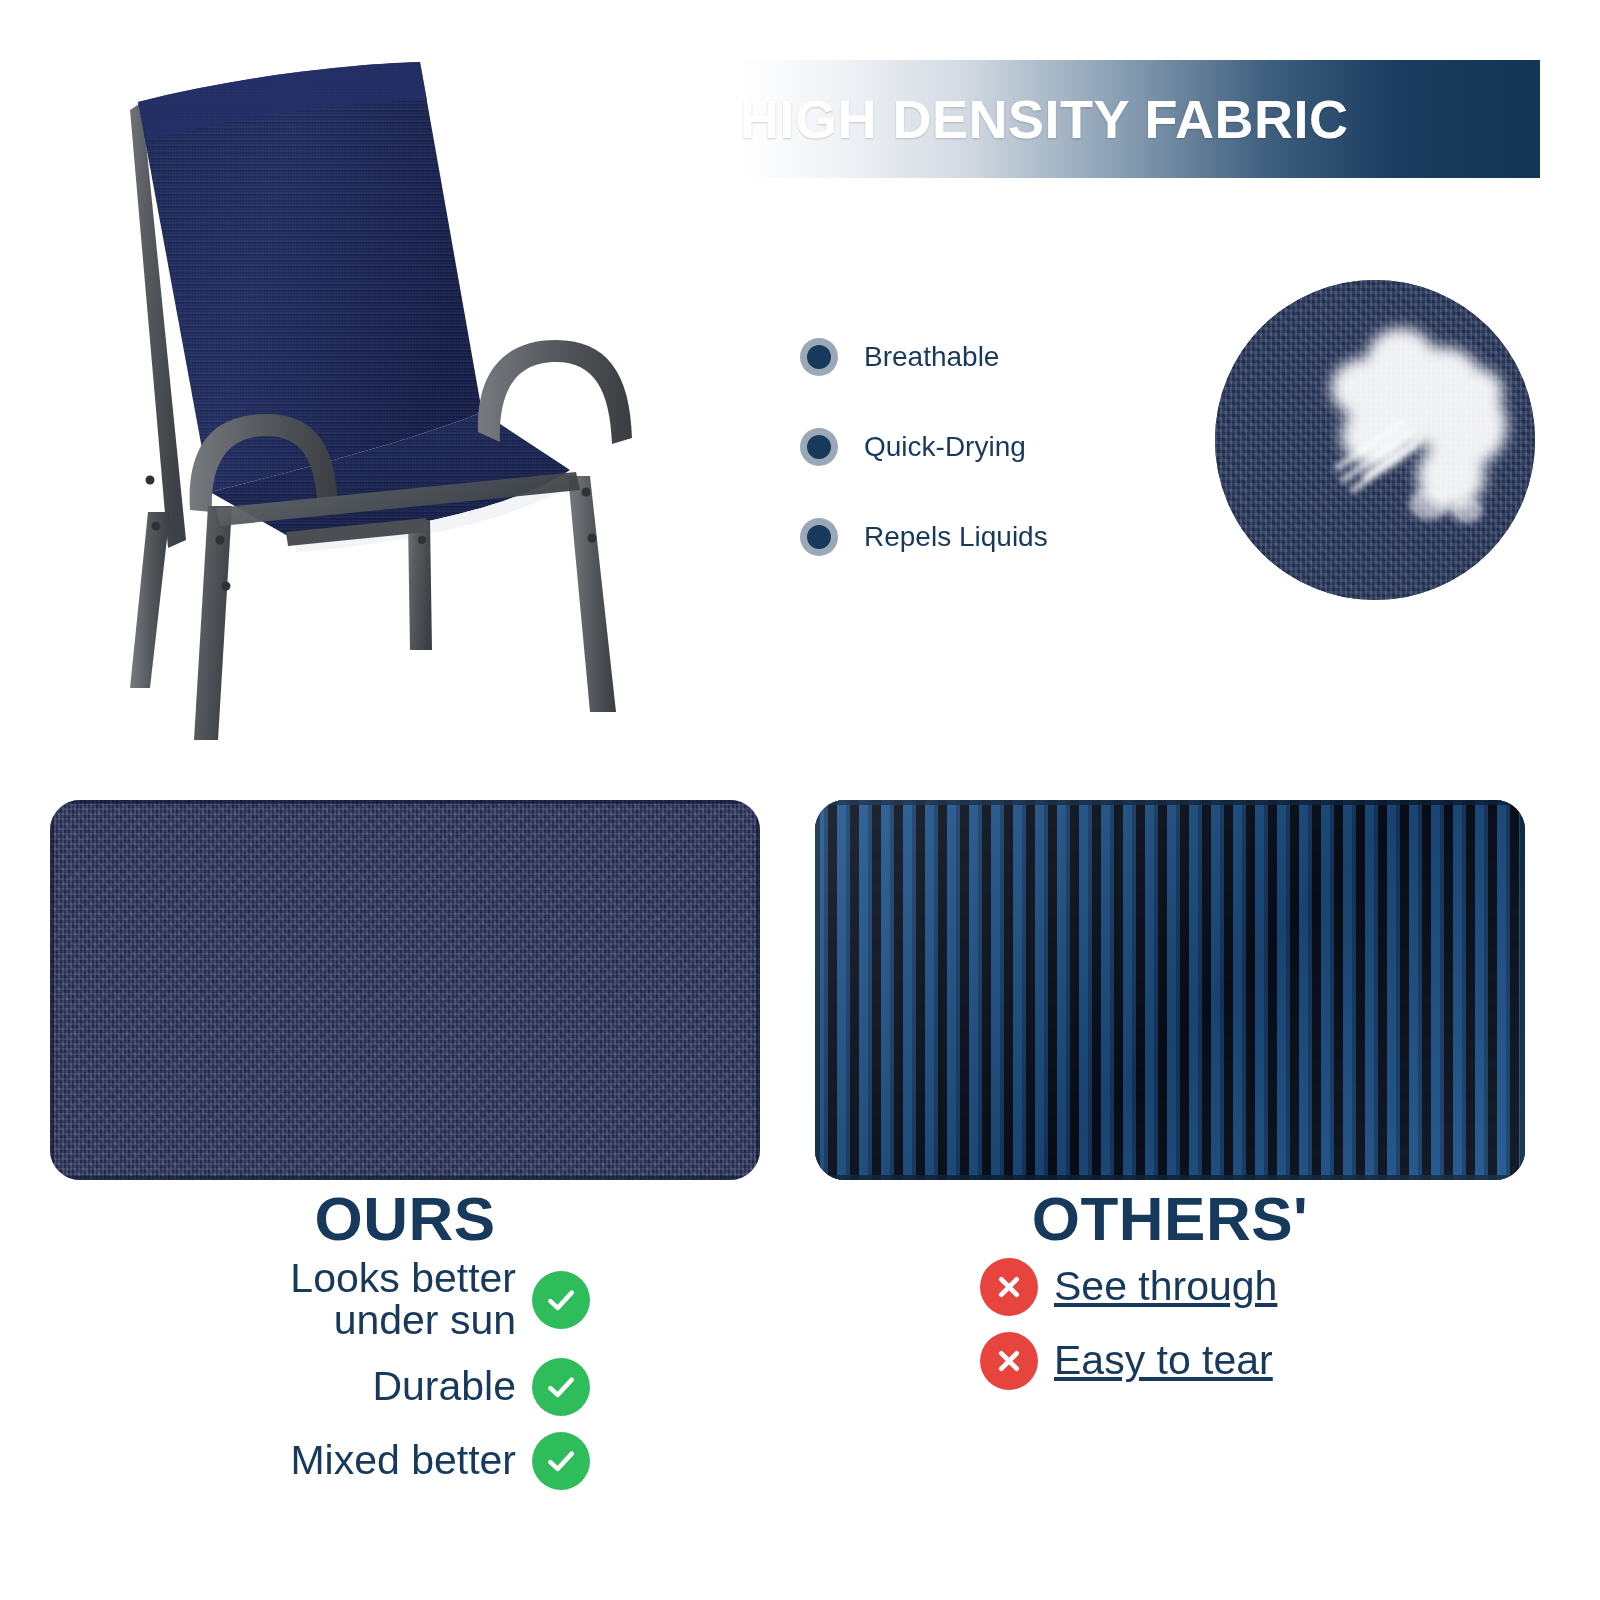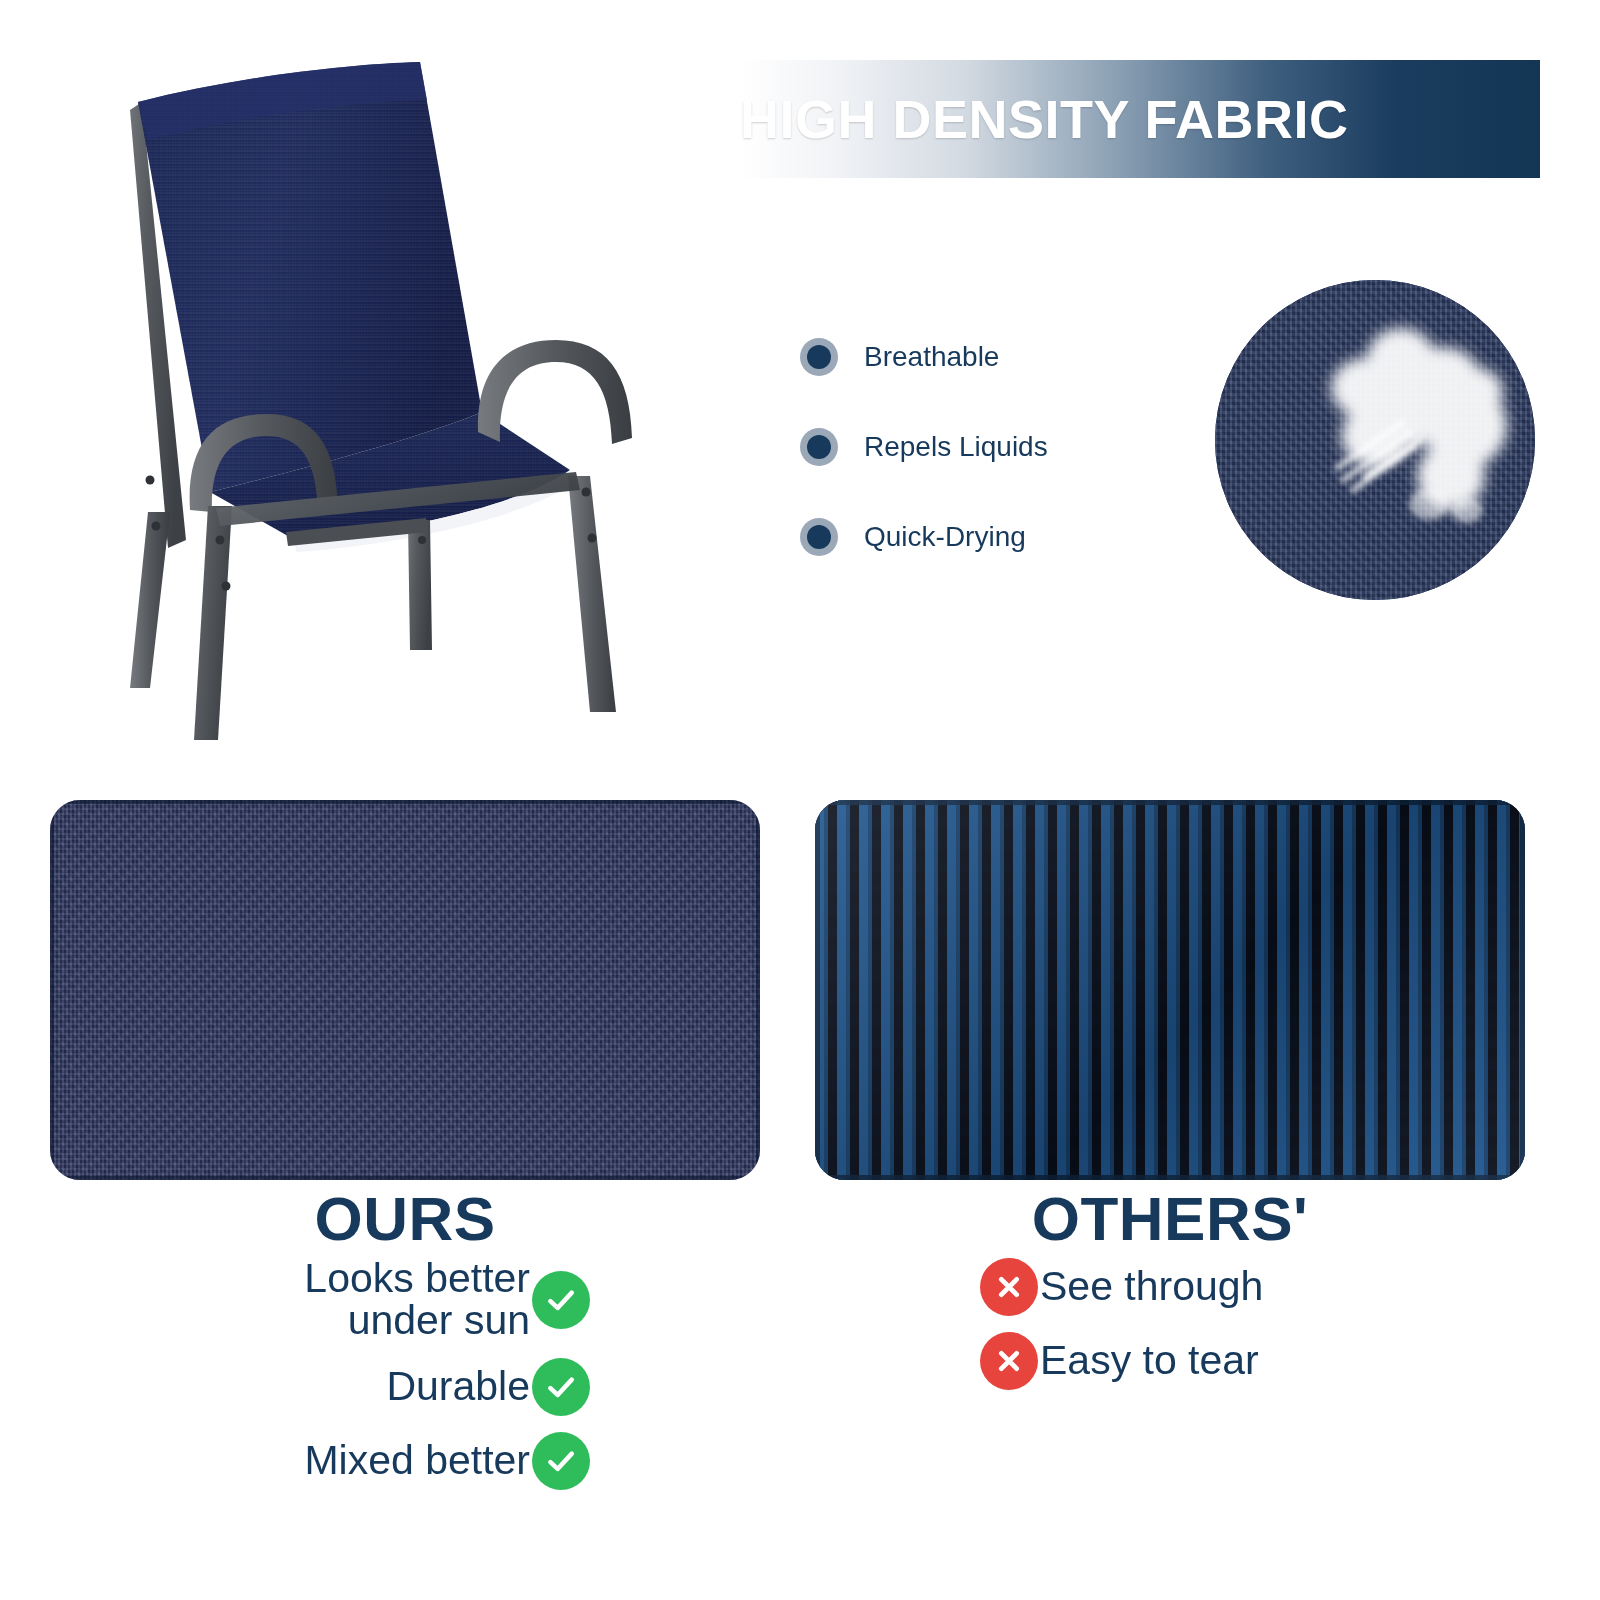--- a/index.html
+++ b/index.html
@@ -191,35 +191,35 @@
     position: absolute;
     top: 1258px;
     width: 540px;
   }
   .prolist-ours   { left: 50px;  }
   .prolist-others { left: 980px; }
 
   .pro-row {
     display: flex;
     align-items: center;
-    gap: 2px;
+    gap: 16px;
     margin-bottom: 16px;
   }
   .pro-row-ours   { justify-content: flex-end; }
   .pro-row-others { justify-content: flex-start; }
 
   .pro-label {
     color: #17395c;
     font-size: 41px;
     font-weight: 400;
     line-height: 1.02;
     white-space: pre-line;
   }
   .pro-row-ours   .pro-label { text-align: right; }
-  .pro-row-others .pro-label { text-align: left; white-space: nowrap; }
+  .pro-row-others .pro-label { text-align: left; white-space: nowrap; text-decoration: underline; }
 
   .mark {
     flex: 0 0 auto;
     width: 58px;
     height: 58px;
     border-radius: 50%;
     display: flex;
     align-items: center;
     justify-content: center;
   }
@@ -328,25 +328,25 @@
     </svg>
   </div>
 
   <div class="features">
     <div class="feature-row">
       <span class="bullet"></span>
       <span class="feature-label">Breathable</span>
     </div>
     <div class="feature-row">
       <span class="bullet"></span>
-      <span class="feature-label">Repels Liquids</span>
+      <span class="feature-label">Quick-Drying</span>
     </div>
     <div class="feature-row">
       <span class="bullet"></span>
-      <span class="feature-label">Quick-Drying</span>
+      <span class="feature-label">Repels Liquids</span>
     </div>
   </div>
 
   <div class="detail-circle">
     <div class="knit"></div>
     <svg class="detail-svg" viewBox="0 0 320 320">
       <defs>
         <filter id="soft" x="-40%" y="-40%" width="180%" height="180%">
           <feGaussianBlur stdDeviation="7"></feGaussianBlur>
         </filter>

